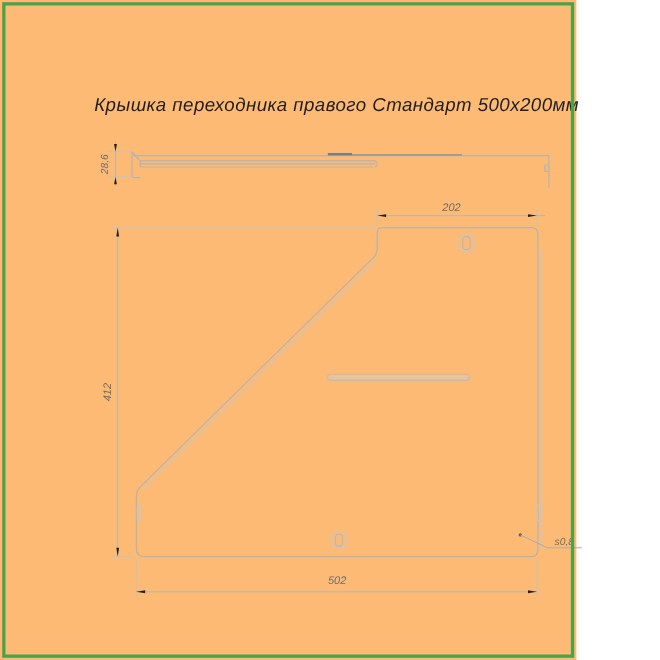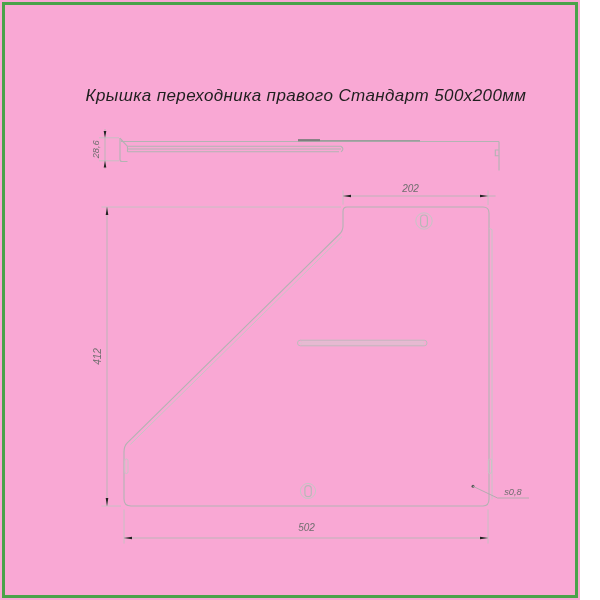--- a/index.html
+++ b/index.html
@@ -1,17 +1,17 @@
 <!DOCTYPE html>
 <html><head>
 <meta charset="utf-8">
 <style>
   html,body{margin:0;padding:0;background:#ffffff;width:600px;height:600px;overflow:hidden;
     font-family:"Liberation Sans",sans-serif;}
-  .page{position:relative;width:580px;height:600px;background:#f9a8d4;}
+  .page{position:relative;width:524px;height:600px;background:#fdba74;}
   .frame{position:absolute;inset:2px;border:3px solid #4aa24a;pointer-events:none;}
   svg{position:absolute;left:0;top:0;}
   text{font-family:"Liberation Sans",sans-serif;font-style:italic;}
   .dimtxt{fill:#6e6e6e;font-size:10px;}
   .dimtxt-sm{fill:#6e6e6e;font-size:9.3px;}
   .title{fill:#1f1f1f;font-size:17px;letter-spacing:.4px;}
   .ln{stroke:#b3b3b3;stroke-width:1.1;fill:none;}
   .ln-light{stroke:#c6c6c6;stroke-width:1;fill:none;}
   .ln-ext{stroke:#c2c2c2;stroke-width:.9;fill:none;}
   .ln-dim{stroke:#b5b5b5;stroke-width:.9;fill:none;}

